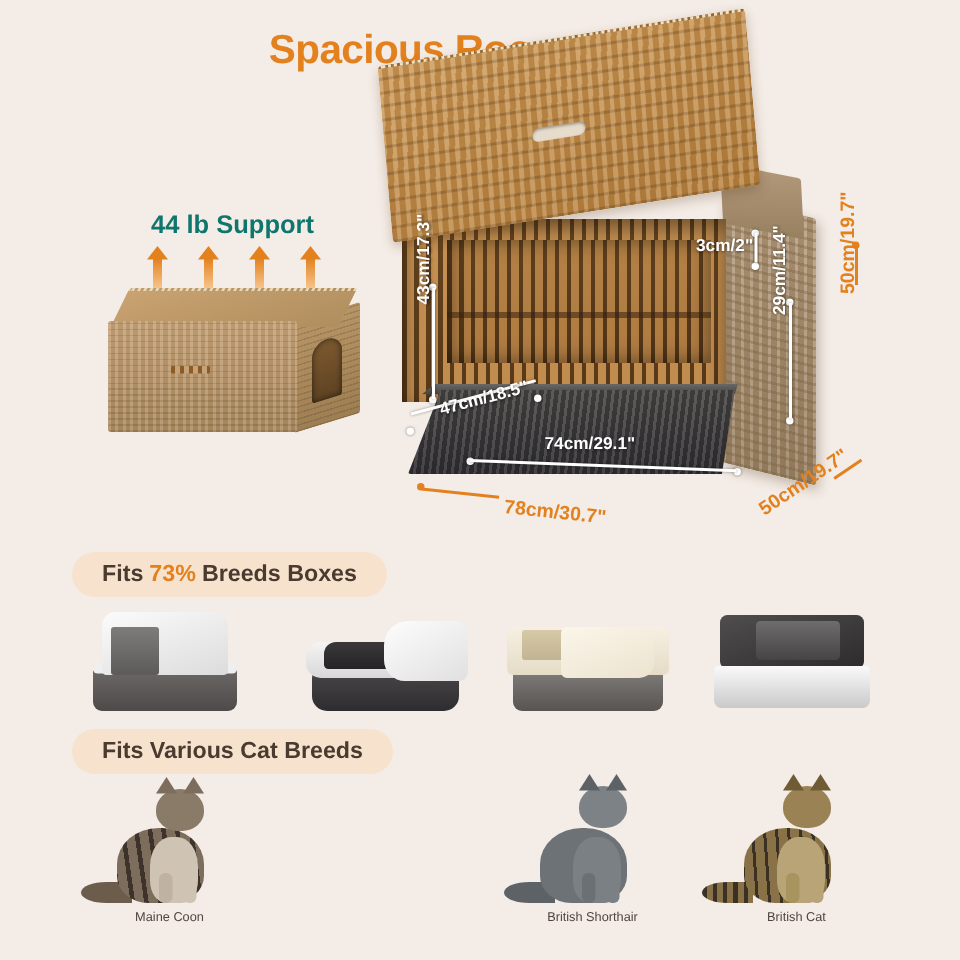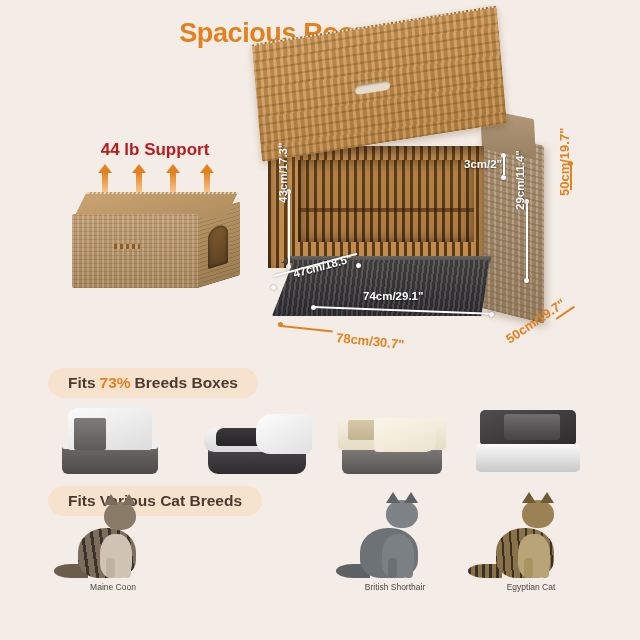--- a/index.html
+++ b/index.html
@@ -27,21 +27,21 @@
   .wline { position:absolute; background:#fff; box-shadow:0 0 2px rgba(0,0,0,.4); }
   .oline { position:absolute; background:#e2811e; }
   .dot { position:absolute; width:5px; height:5px; border-radius:50%; background:#fff;
          box-shadow:0 0 2px rgba(0,0,0,.5); }
   .odot { position:absolute; width:5px; height:5px; border-radius:50%; background:#e2811e; }
 
   
   #support-block { position:absolute; left:60px; top:140px; width:190px; height:160px; }
   .support-label {
     position:absolute; left:0; top:0; width:190px; text-align:center;
-    font-size:17px; font-weight:bold; color:#b91c1c;
+    font-size:17px; font-weight:bold; color:#0f766e;
   }
   .arrow-row { position:absolute; left:38px; top:24px; width:114px; height:28px; }
   .arrow { position:absolute; width:6px; height:20px; bottom:0;
            background:linear-gradient(to top,#f6c38a,#e2811e); }
   .arrow::before {
     content:""; position:absolute; left:-4px; top:-8px;
     border-left:7px solid transparent; border-right:7px solid transparent;
     border-bottom:9px solid #e2811e;
   }
 
@@ -198,21 +198,21 @@
     background:linear-gradient(160deg,#fbf6ea,#ece3cf); border-radius:4px 4px 10px 4px; }
 
   .lb4-base { position:absolute; left:10px; top:46px; width:104px; height:28px;
     background:linear-gradient(180deg,#fafafa,#c9c9c9); border-radius:3px 3px 5px 5px; }
   .lb4-hood { position:absolute; left:14px; top:12px; width:96px; height:36px;
     background:linear-gradient(160deg,#4f4d4e,#2d2b2c); border-radius:5px; }
   .lb4-in { position:absolute; left:38px; top:16px; width:56px; height:26px;
     background:linear-gradient(180deg,#6e6c6d,#464445); border-radius:3px; }
 
   
-  .catrow { position:absolute; left:0; top:488px; width:640px; height:100px; }
+  .catrow { position:absolute; left:0; top:512px; width:640px; height:100px; }
   .cat { position:absolute; width:130px; height:92px; }
   .cat-body { position:absolute; bottom:2px; left:30px; width:58px; height:50px;
     border-radius:48% 48% 36% 36%; }
   .cat-chest { position:absolute; bottom:2px; left:52px; width:32px; height:44px;
     border-radius:44% 44% 34% 34%; }
   .cat-head { position:absolute; width:32px; height:28px; border-radius:50% 50% 46% 46%; }
   .cat-ear { position:absolute; width:0; height:0;
     border-left:7px solid transparent; border-right:7px solid transparent; }
   .cat-tail { position:absolute; bottom:2px; width:34px; height:14px;
     border-radius:50% 0 0 50%; }
@@ -358,16 +358,16 @@
 
   <div class="cat" style="left:466px">
     <div class="cat-tail" style="left:2px;background:repeating-linear-gradient(90deg,#3b3024 0 3px,#8a7248 3px 7px)"></div>
     <div class="cat-body" style="background:repeating-linear-gradient(86deg,#3b3024 0 2px,#8a7248 2px 8px)"></div>
     <div class="cat-chest" style="background:#b9a478"></div>
     <div class="cat-leg" style="left:58px;background:#a8945f"></div>
     <div class="cat-leg" style="left:74px;background:#b9a478"></div>
     <div class="cat-head" style="left:56px;top:12px;background:#9a8255"></div>
     <div class="cat-ear" style="left:56px;top:4px;border-bottom:11px solid #6f5c35"></div>
     <div class="cat-ear" style="left:74px;top:4px;border-bottom:11px solid #6f5c35"></div>
-    <div class="cat-label">Egyptian Cat</div>
+    <div class="cat-label">British Cat</div>
   </div>
 
 </div>
 
 </body></html>

